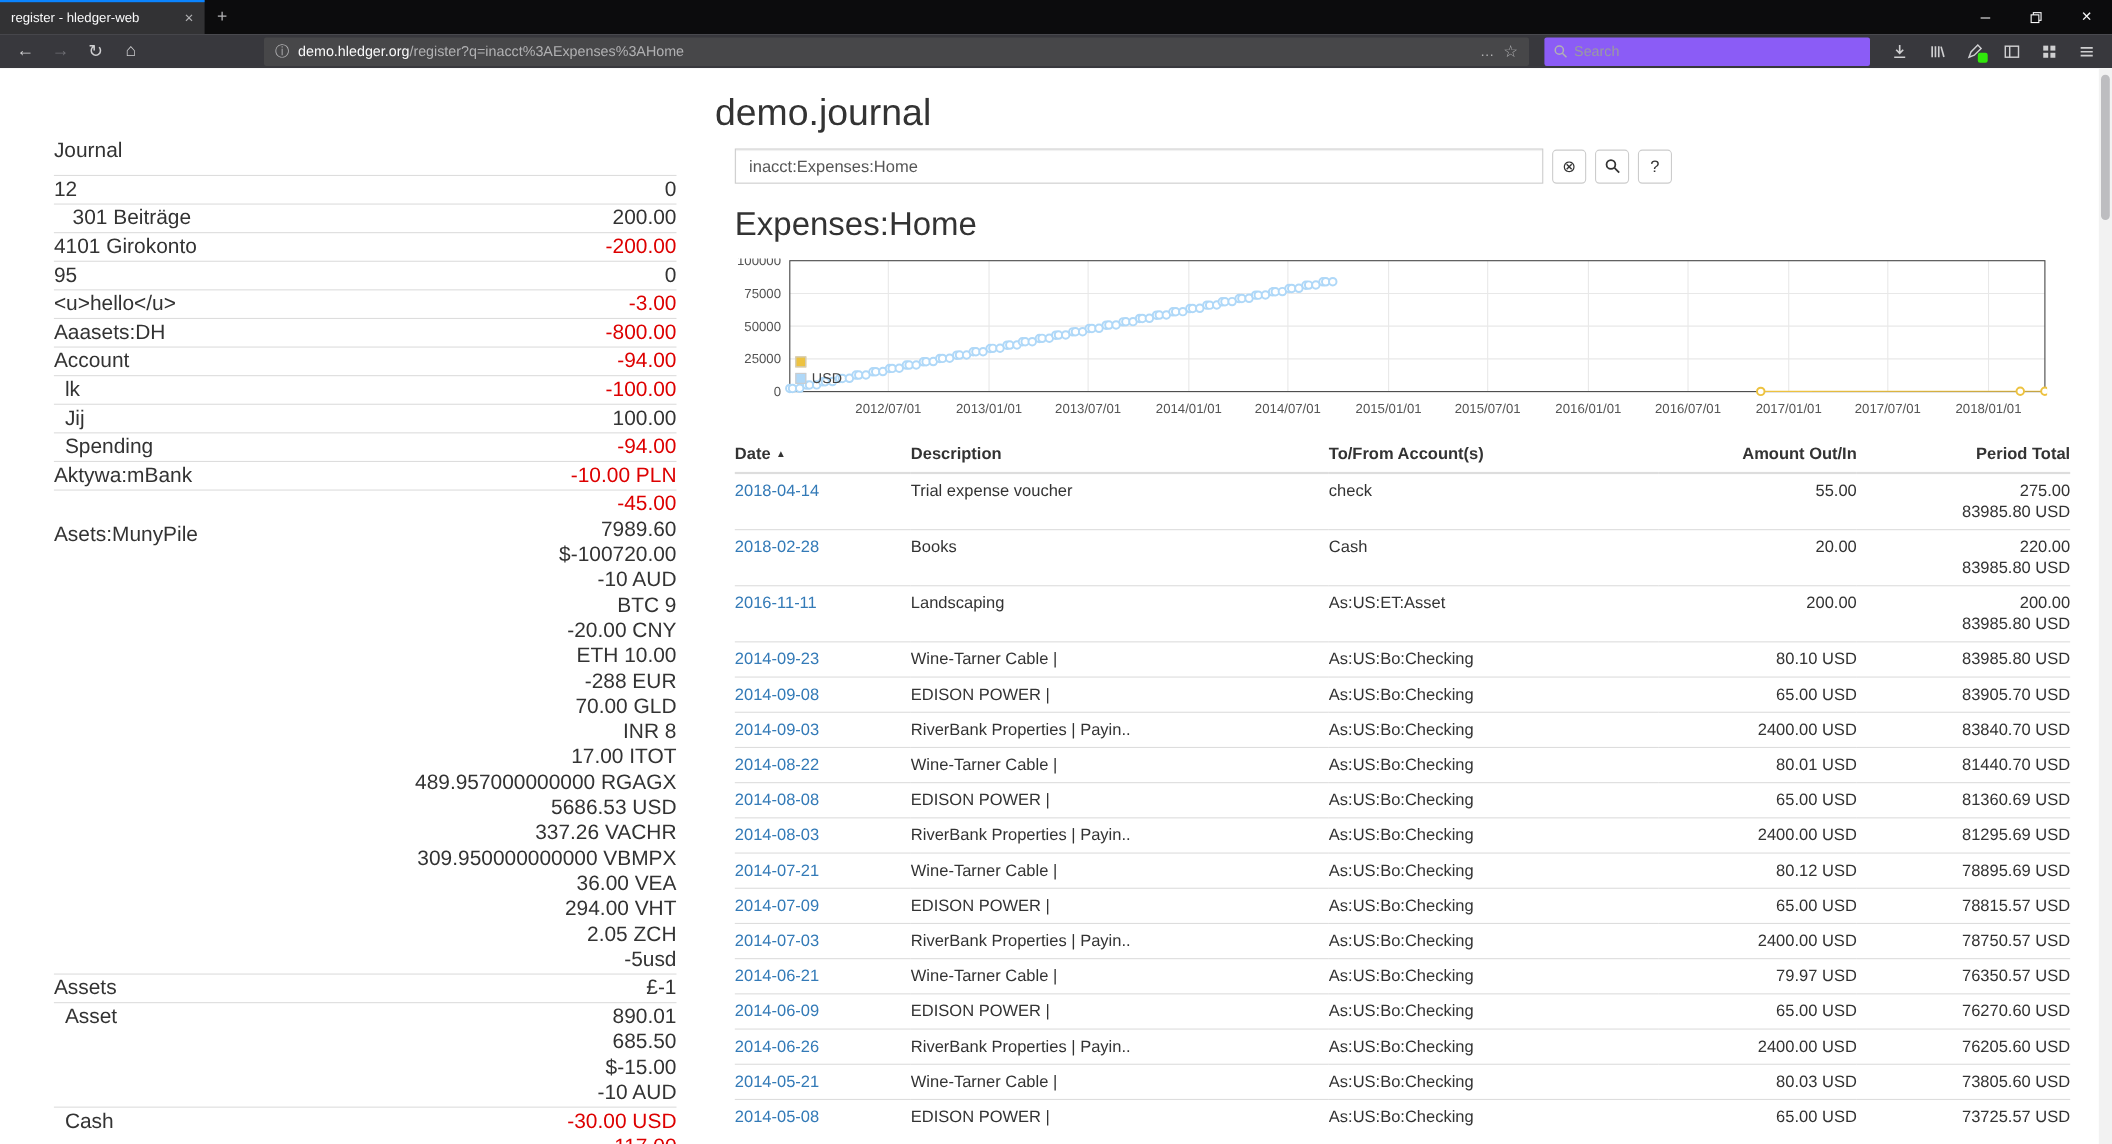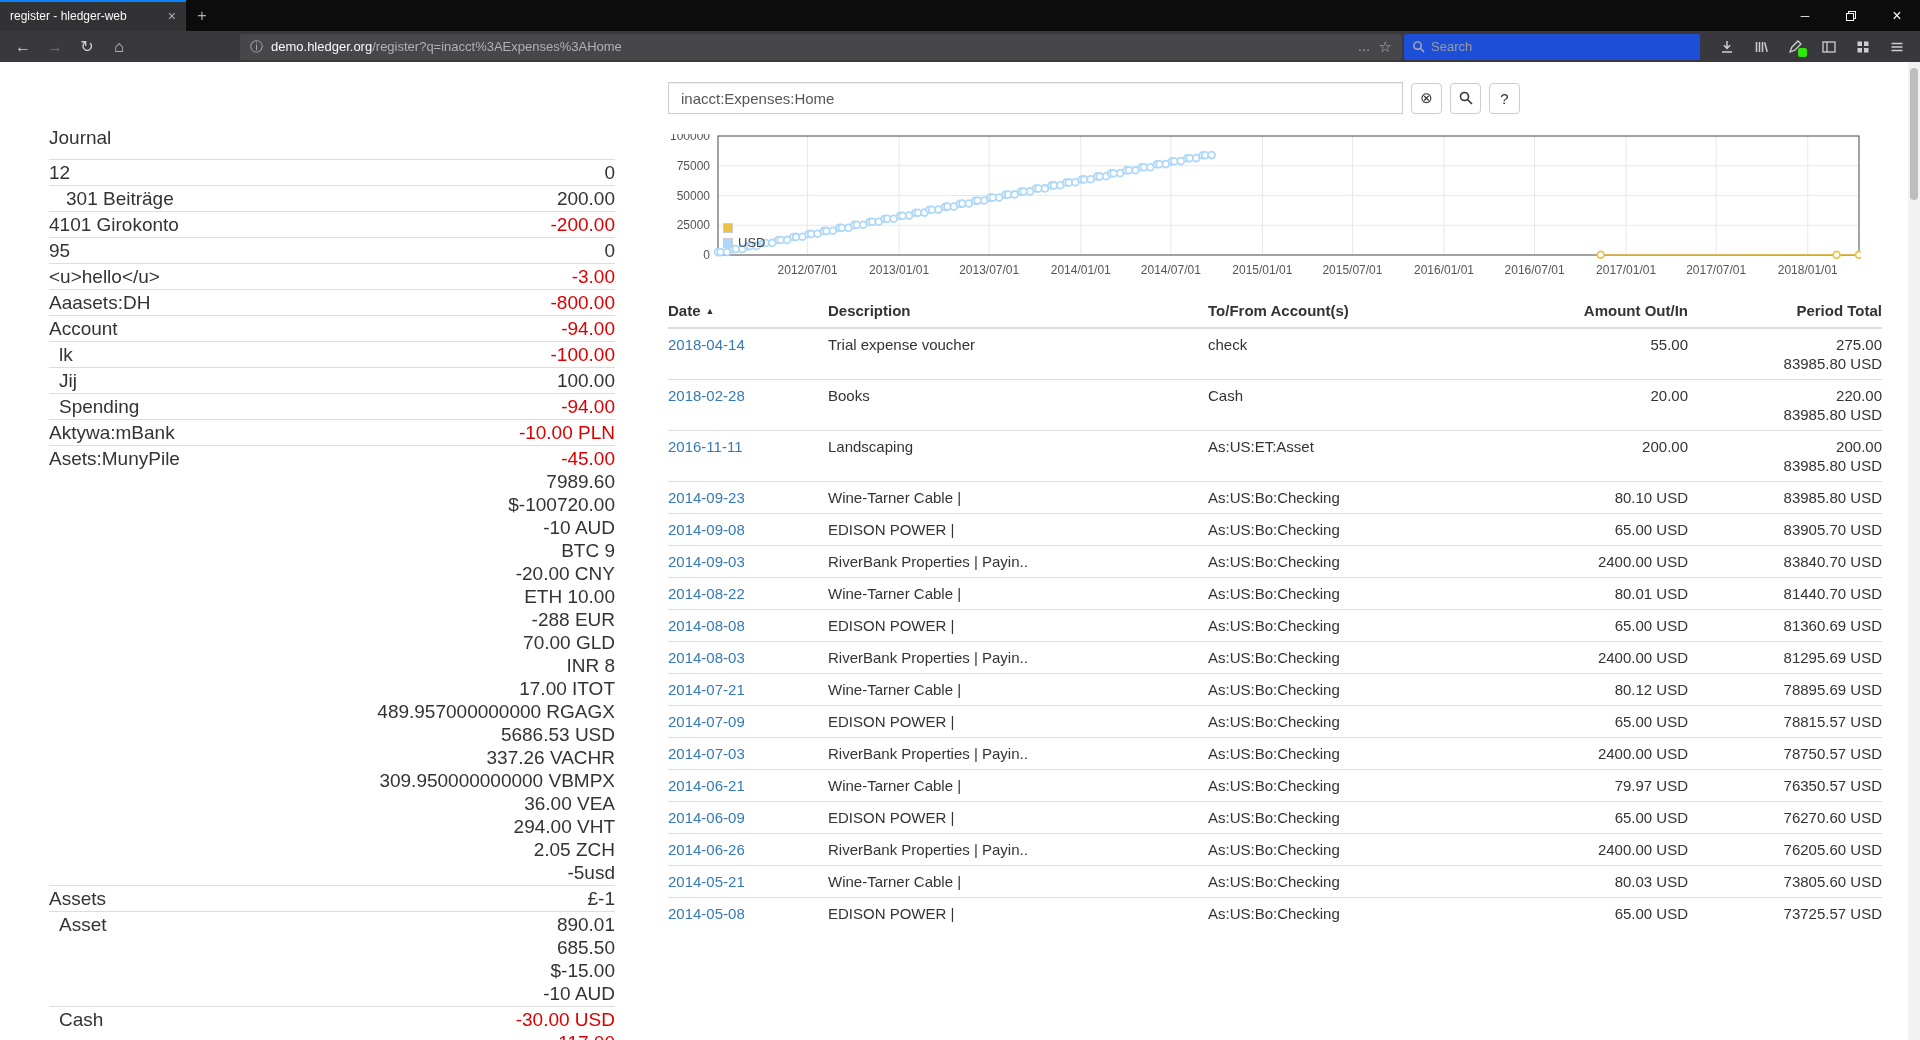--- a/index.html
+++ b/index.html
@@ -21,21 +21,21 @@
 
   .navbar{height:31px;background:#38383d;display:flex;align-items:center;padding:0 8px;gap:2px}
   .nav-btn{width:30px;height:26px;display:flex;align-items:center;justify-content:center;color:#cfcfd1;font-size:16px;border-radius:2px}
   .nav-btn.dim{color:#6e6e74}
   .urlbar{height:26px;margin-left:104px;flex:1;background:#474749;border-radius:2px;display:flex;align-items:center;padding:0 10px;font-size:13px;gap:8px;min-width:0}
   .info-icon{color:#b1b1b3;font-size:13px}
   .url-host{color:#f9f9fa;white-space:nowrap}
   .url-path{color:#b1b1b3;white-space:nowrap;overflow:hidden;flex:0 1 auto}
   .urlbar-spacer{flex:1}
   .icon-dim{color:#b1b1b3;font-size:13px}
-  .searchbar{width:296px;height:26px;background:#1d4ed8;border-radius:2px;display:flex;align-items:center;padding:0 8px;gap:6px}
+  .searchbar{width:296px;height:26px;background:#8b5cf6;border-radius:2px;display:flex;align-items:center;margin-left:12px;padding:0 8px;gap:6px}
   .searchbar input{flex:1;background:transparent;border:none;outline:none;color:#f9f9fa;font-size:13px;font-family:inherit;min-width:0}
   .searchbar input::placeholder{color:#9a9aa0}
   .toolbar-icons{display:flex;align-items:center;margin-left:10px;gap:4px}
   .tb-icon{width:30px;height:26px;display:flex;align-items:center;justify-content:center;position:relative;color:#cfcfd1;font-size:15px}
   .badge{position:absolute;right:3px;bottom:3px;width:9px;height:9px;background:var(--badge);border-radius:2px}
 
   
   .content{position:relative;display:flex;height:978px;overflow:hidden;background:#fff}
   .sidebar{width:618px;padding:64px 3px 0 49px;font-size:19px;flex:none}
   .sidebar-title{display:inline-block;color:#333;text-decoration:none;line-height:23px;margin-bottom:10px}
@@ -223,21 +223,21 @@
               <span class="amt-line neg">-94.00</span>
             </span>
           </div>
           <div class="acct-row">
             <a class="acct-name" style="padding-left: 0px;">Aktywa:mBank</a>
             <span class="acct-amts">
               <span class="amt-line neg">-10.00 PLN</span>
             </span>
           </div>
           <div class="acct-row">
-            <a class="acct-name" style="padding-left: 0px;">Asets:MunyPile</a>
+            <a class="acct-name" style="padding-left: 0px; margin-top: 28px;">Asets:MunyPile</a>
             <span class="acct-amts">
               <span class="amt-line neg">-45.00</span>
               <span class="amt-line">7989.60</span>
               <span class="amt-line">$-100720.00</span>
               <span class="amt-line">-10 AUD</span>
               <span class="amt-line">BTC 9</span>
               <span class="amt-line">-20.00 CNY</span>
               <span class="amt-line">ETH 10.00</span>
               <span class="amt-line">-288 EUR</span>
               <span class="amt-line">70.00 GLD</span>
@@ -272,33 +272,35 @@
             <a class="acct-name" style="padding-left: 10px;">Cash</a>
             <span class="acct-amts">
               <span class="amt-line neg">-30.00 USD</span>
               <span class="amt-line neg">-117.00</span>
             </span>
           </div>
         </div>
     </aside>
 
     <main>
+      <h1 class="page-title">demo.journal</h1>
 
       <div class="search-form">
         <input class="query-input" value="inacct:Expenses:Home" style="">
         <button class="mini-btn">⊗</button>
         <button class="mini-btn">
           <svg width="14" height="14" viewBox="0 0 14 14">
             <circle cx="5.5" cy="5.5" r="4" fill="none" stroke="#333" stroke-width="1.6"></circle>
             <line x1="8.7" y1="8.7" x2="13" y2="13" stroke="#333" stroke-width="1.6"></line>
           </svg>
         </button>
         <button class="mini-btn">?</button>
       </div>
 
+      <h2 class="account-heading">Expenses:Home</h2>
 
       <div class="chart">
         <svg id="chart-svg" width="1193" height="150">
             <line x1="50" y1="91.25" x2="1191" y2="91.25" stroke="#e8e8e8"></line>
             <line x1="50" y1="61.5" x2="1191" y2="61.5" stroke="#e8e8e8"></line>
             <line x1="50" y1="31.75" x2="1191" y2="31.75" stroke="#e8e8e8"></line>
             <line x1="139.5682511993022" y1="2" x2="139.5682511993022" y2="121" stroke="#e8e8e8"></line>
             <text x="139.5682511993022" y="140" text-anchor="middle" class="tick">2012/07/01</text>
             <line x1="231.12690798081118" y1="2" x2="231.12690798081118" y2="121" stroke="#e8e8e8"></line>
             <text x="231.12690798081118" y="140" text-anchor="middle" class="tick">2013/01/01</text>

